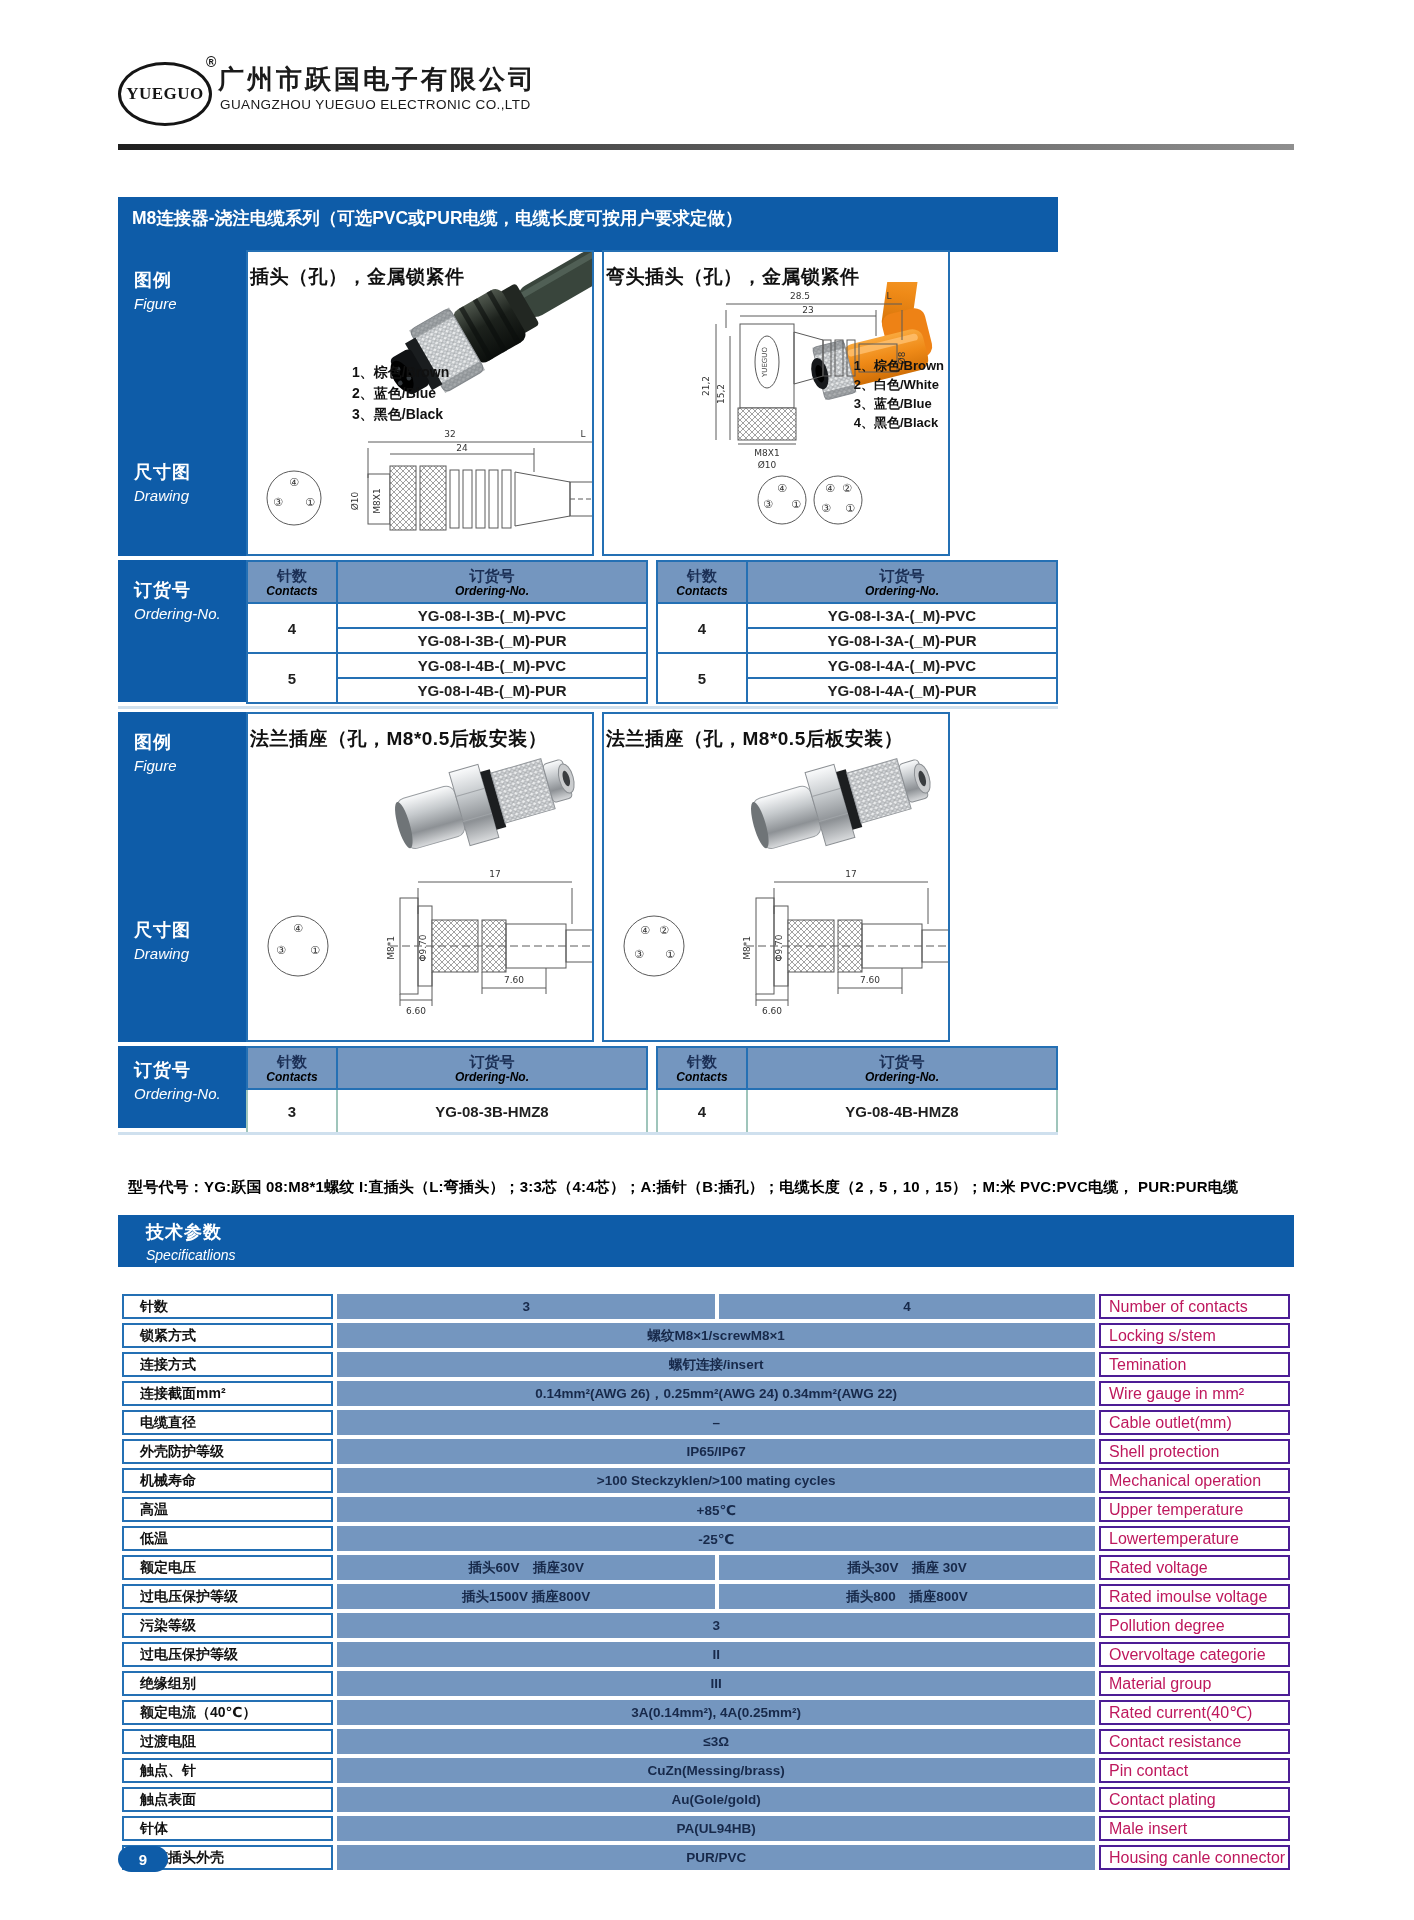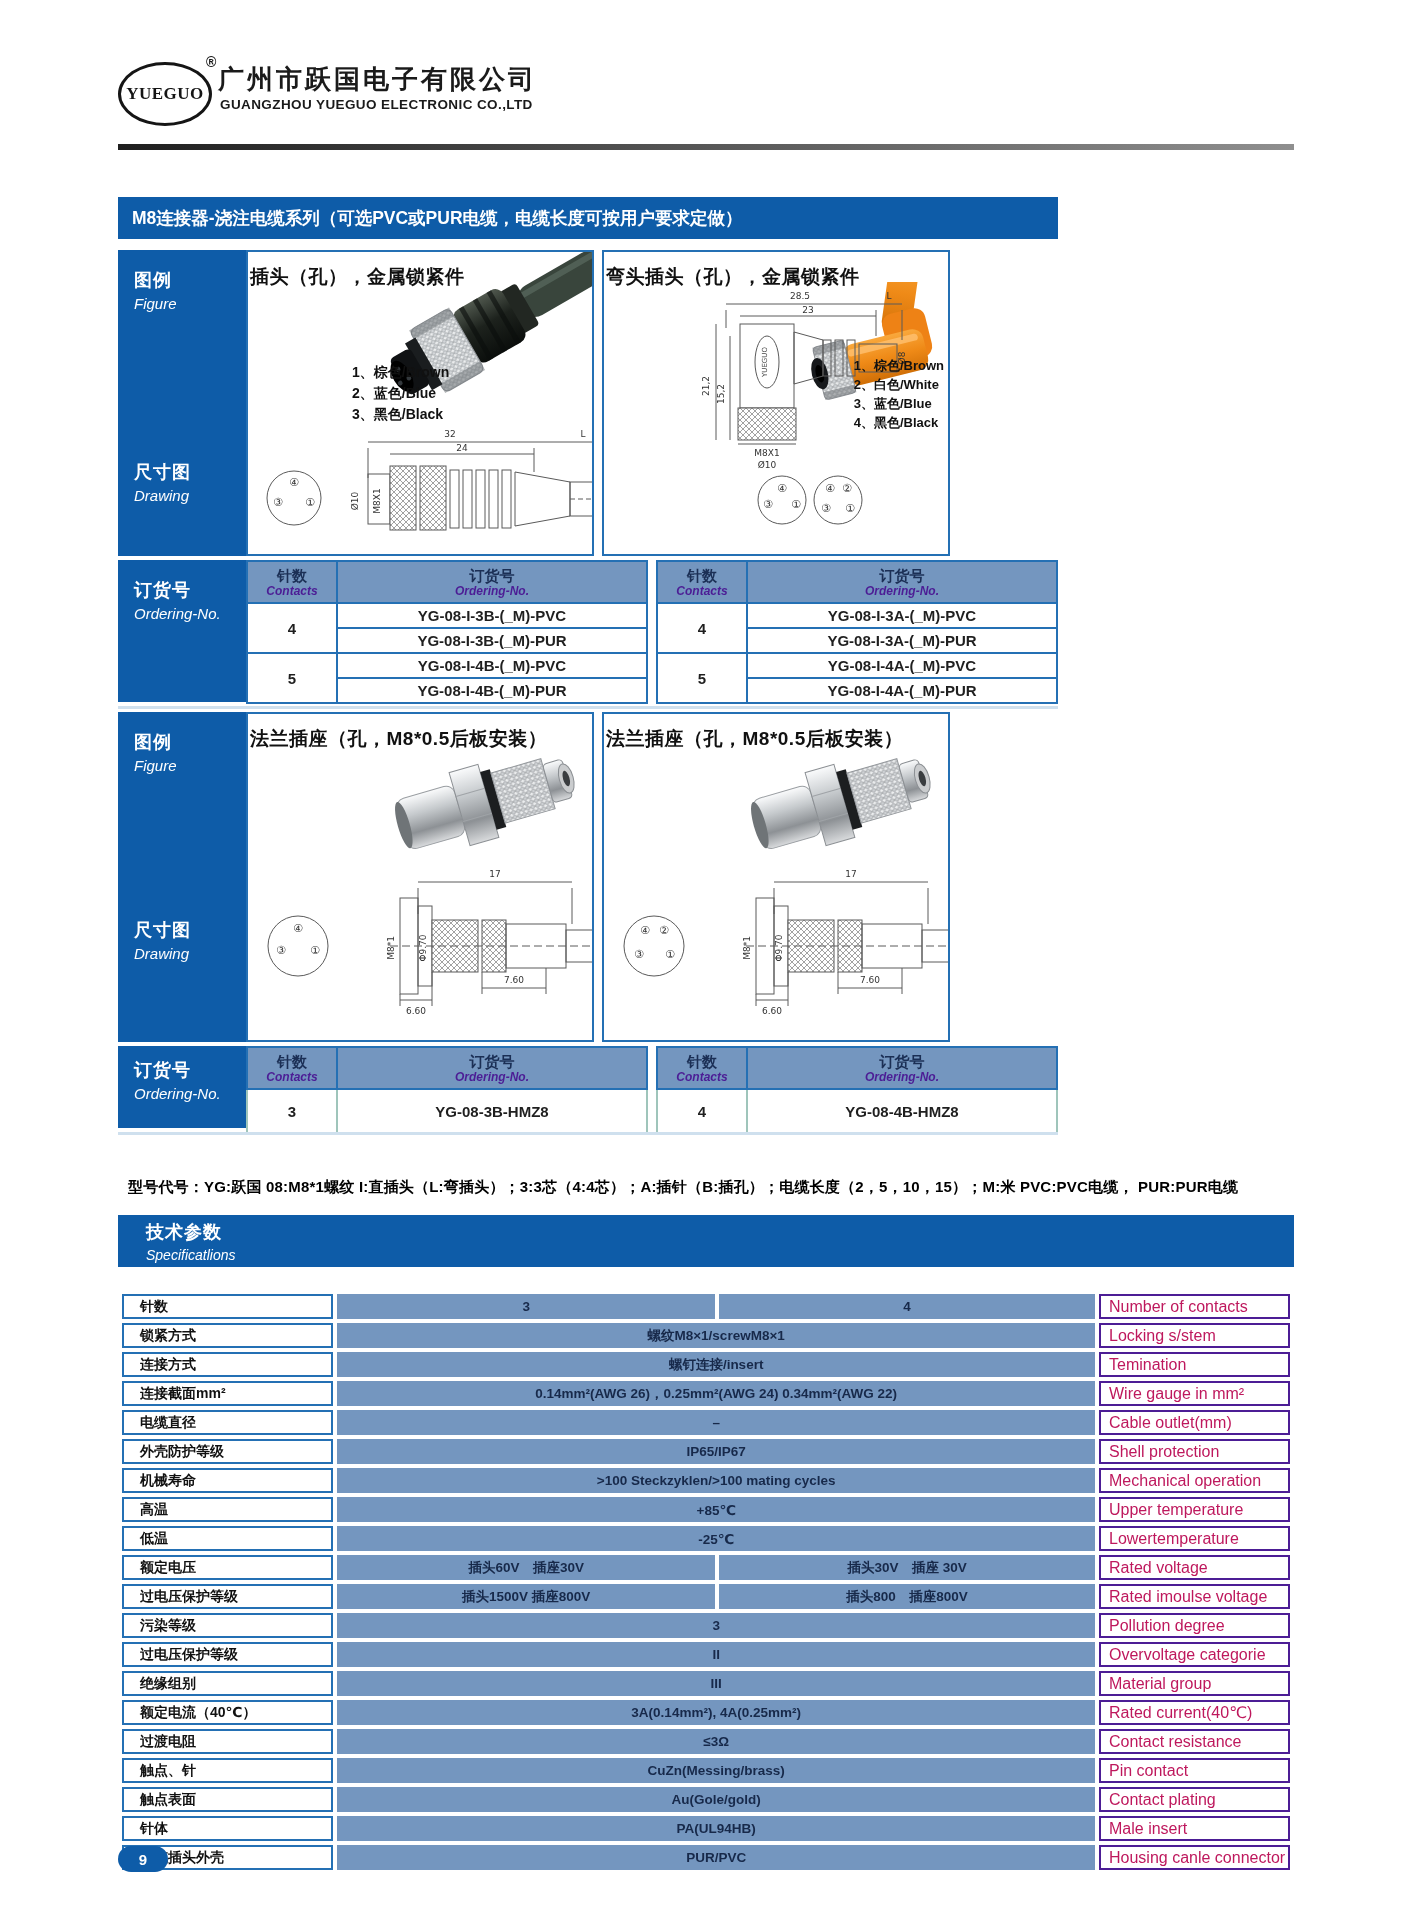--- a/index.html
+++ b/index.html
@@ -4,45 +4,45 @@
 <style>
   html,body{margin:0;padding:0;background:#ffffff;}
   body{width:1414px;height:1920px;position:relative;font-family:"Liberation Sans","DejaVu Sans",sans-serif;color:#111;}
   .abs{position:absolute;}
   
   #logo-oval{left:118px;top:62px;width:88px;height:58px;border:3px solid #151515;border-radius:50%;
     display:flex;align-items:center;justify-content:center;font-family:"Liberation Serif","DejaVu Serif",serif;
     font-weight:bold;font-size:17px;letter-spacing:.5px;color:#151515;}
   #logo-reg{left:206px;top:54px;font-size:14px;font-weight:bold;color:#151515;}
   #company-cn{left:218px;top:62px;font-size:26px;font-weight:bold;letter-spacing:3px;color:#1a1a1a;}
-  #company-en{left:220px;top:97px;font-size:13.5px;font-weight:bold;letter-spacing:.4px;color:#1a1a1a;}
+  #company-en{left:220px;top:97px;font-size:13.5px;font-weight:normal;letter-spacing:.4px;color:#1a1a1a;}
   #header-rule{left:118px;top:144px;width:1176px;height:6px;background:linear-gradient(to right,#1f1f1f,#8f8f8f);}
   
-  #title-bar{left:118px;top:197px;width:940px;height:42px;background:#0e5ca8;color:#fff;
+  #title-bar{left:118px;top:197px;width:940px;height:55px;background:#0e5ca8;color:#fff;
     font-size:17.5px;font-weight:bold;line-height:42px;padding-left:14px;box-sizing:border-box;}
   
   .sec{left:118px;width:832px;display:flex;}
   .sideblock{background:#0e5ca8;color:#fff;width:128px;box-sizing:border-box;
     padding:18px 4px 26px 16px;display:flex;flex-direction:column;justify-content:space-between;flex:0 0 128px;}
   .s-cn{font-size:18px;font-weight:bold;letter-spacing:1px;}
   .s-en{font-size:15px;font-style:italic;margin-top:3px;}
   .panel{position:relative;background:#fff;border:2px solid #2470b4;width:402px;box-sizing:border-box;overflow:hidden;}
   .panel + .panel{margin-left:8px;}
   .panel-title{position:absolute;left:2px;top:12px;font-size:19px;font-weight:bold;color:#111;letter-spacing:.5px;z-index:3;}
   .legend{position:absolute;font-size:14px;font-weight:bold;line-height:21px;color:#111;z-index:3;}
   .legend-line{white-space:nowrap;}
   
   .ordwrap{width:402px;flex:0 0 402px;}
   .ordwrap + .ordwrap{margin-left:8px;}
   table.ordt{width:100%;height:100%;border-collapse:collapse;table-layout:fixed;}
   table.ordt th,table.ordt td{border:2px solid #2470b4;padding:0;}
   table.ordt th{background:#7496bf;height:40px;text-align:center;}
   table.ordt th.oc{width:88px;}
   .hcn{display:block;font-size:15px;font-weight:bold;color:#1b2f55;line-height:18px;}
-  .hen{display:block;font-size:12px;font-style:italic;color:#4c1d95;line-height:13px;}
+  .hen{display:block;font-size:12px;font-style:italic;color:#000000;line-height:13px;}
   table.ordt td{background:#fff;text-align:center;font-weight:bold;font-size:15px;color:#1f1f1f;}
   .ord1 td{height:23px;}
   .ord2 td{height:42px;border-color:#9fc5bb !important;}
   .ord2 th{border-color:#2470b4;}
   .lightline{left:118px;width:940px;height:3px;background:#cfe0ee;}
   
   #model-note{left:128px;top:1178px;width:1170px;font-size:15px;font-weight:bold;color:#000;letter-spacing:.2px;}
   
   #spec-bar{left:118px;top:1215px;width:1176px;height:52px;background:#0e5ca8;color:#fff;box-sizing:border-box;padding:5px 0 0 28px;}
   #spec-bar .s-cn{font-size:18px;}

